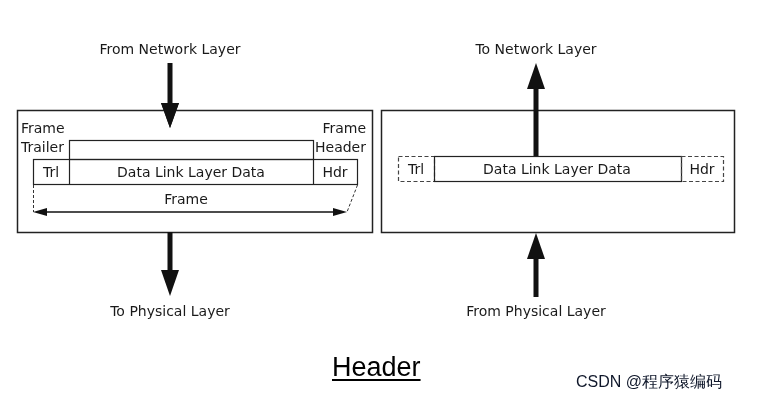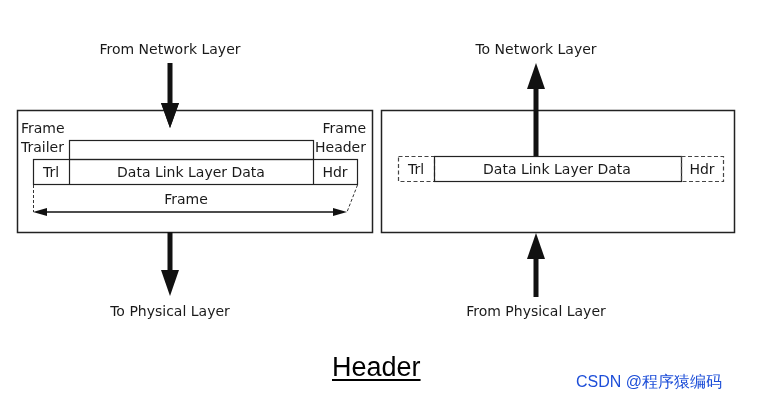--- a/index.html
+++ b/index.html
@@ -1,20 +1,20 @@
 <!DOCTYPE html>
 <html><head>
 <meta charset="utf-8">
 <style>
   html, body { margin: 0; padding: 0; background: #ffffff; }
   body { width: 761px; height: 402px; position: relative; overflow: hidden; font-family: "DejaVu Sans", sans-serif; }
   svg { position: absolute; left: 0; top: 0; }
   .lbl { font-family: "DejaVu Sans", sans-serif; font-size: 14px; fill: #1a1a1a; }
   .source { position: absolute; left: 332px; top: 352px; font-family: "Liberation Sans", sans-serif; font-size: 27px; color: #000; text-decoration: underline; text-underline-offset: 3px; text-decoration-thickness: 2px; }
-  .watermark { position: absolute; left: 576px; top: 372px; font-family: "Liberation Sans", sans-serif; font-size: 16px; color: #1d4ed8; }
+  .watermark { position: absolute; left: 576px; top: 372px; font-family: "Liberation Sans", sans-serif; font-size: 16px; color: #0f172a; }
 </style>
 </head>
 <body>
 
 <svg width="761" height="402" viewBox="0 0 761 402">
   <defs>
     <marker id="headS" markerWidth="10" markerHeight="8" refX="9" refY="4" orient="auto" markerUnits="userSpaceOnUse">
       <path d="M0,0 L10,4 L0,8 Z" fill="#111"></path>
     </marker>
   </defs>

